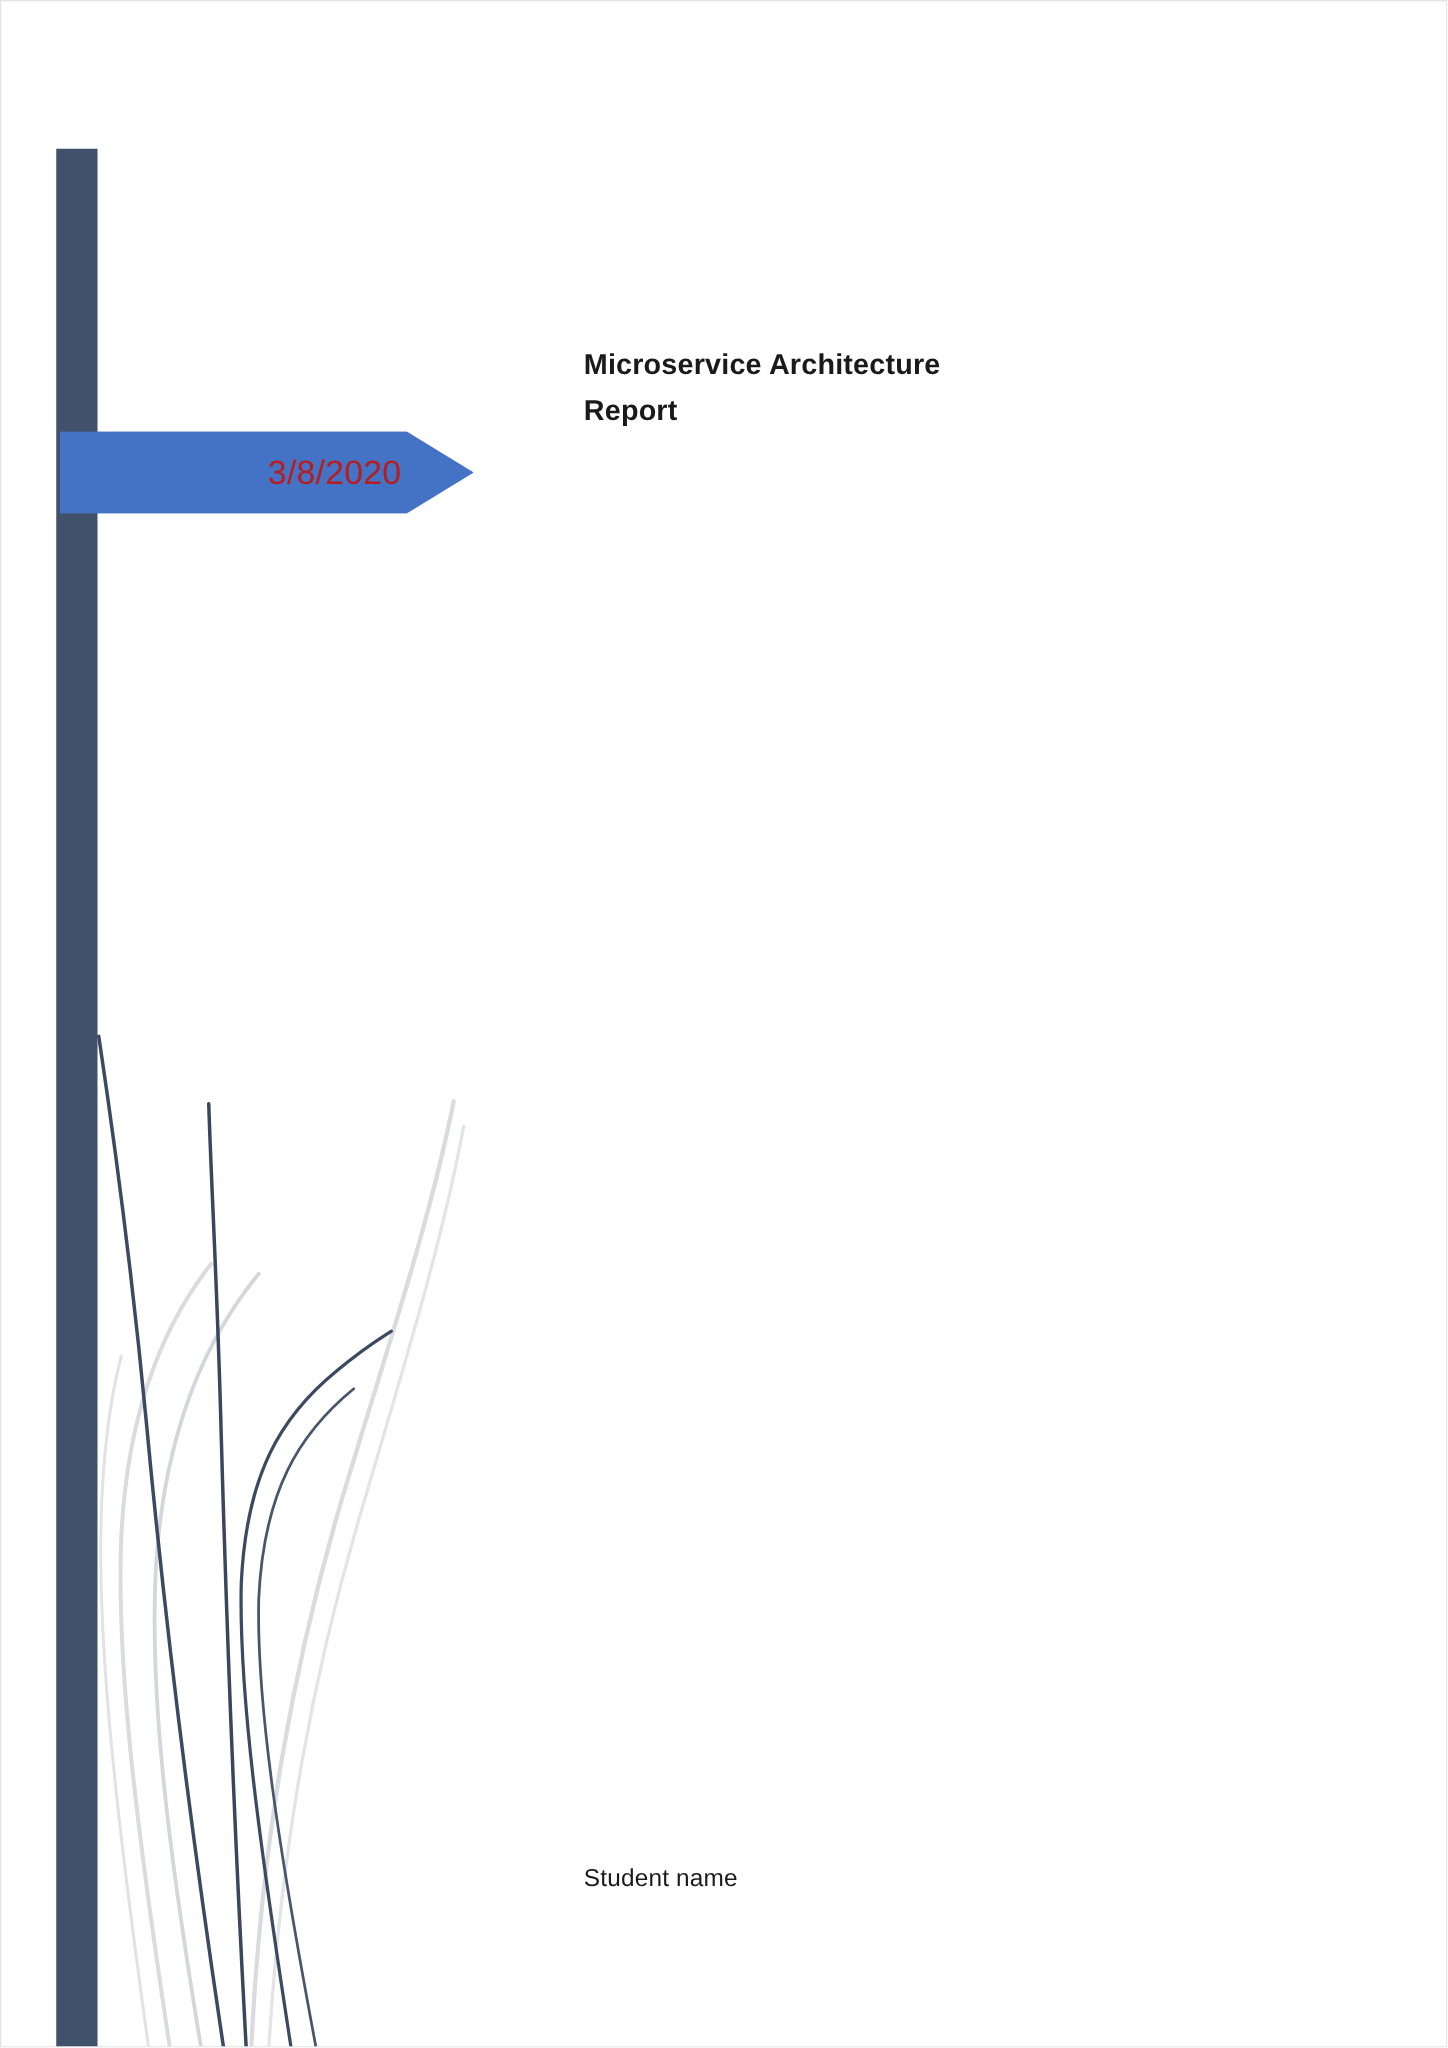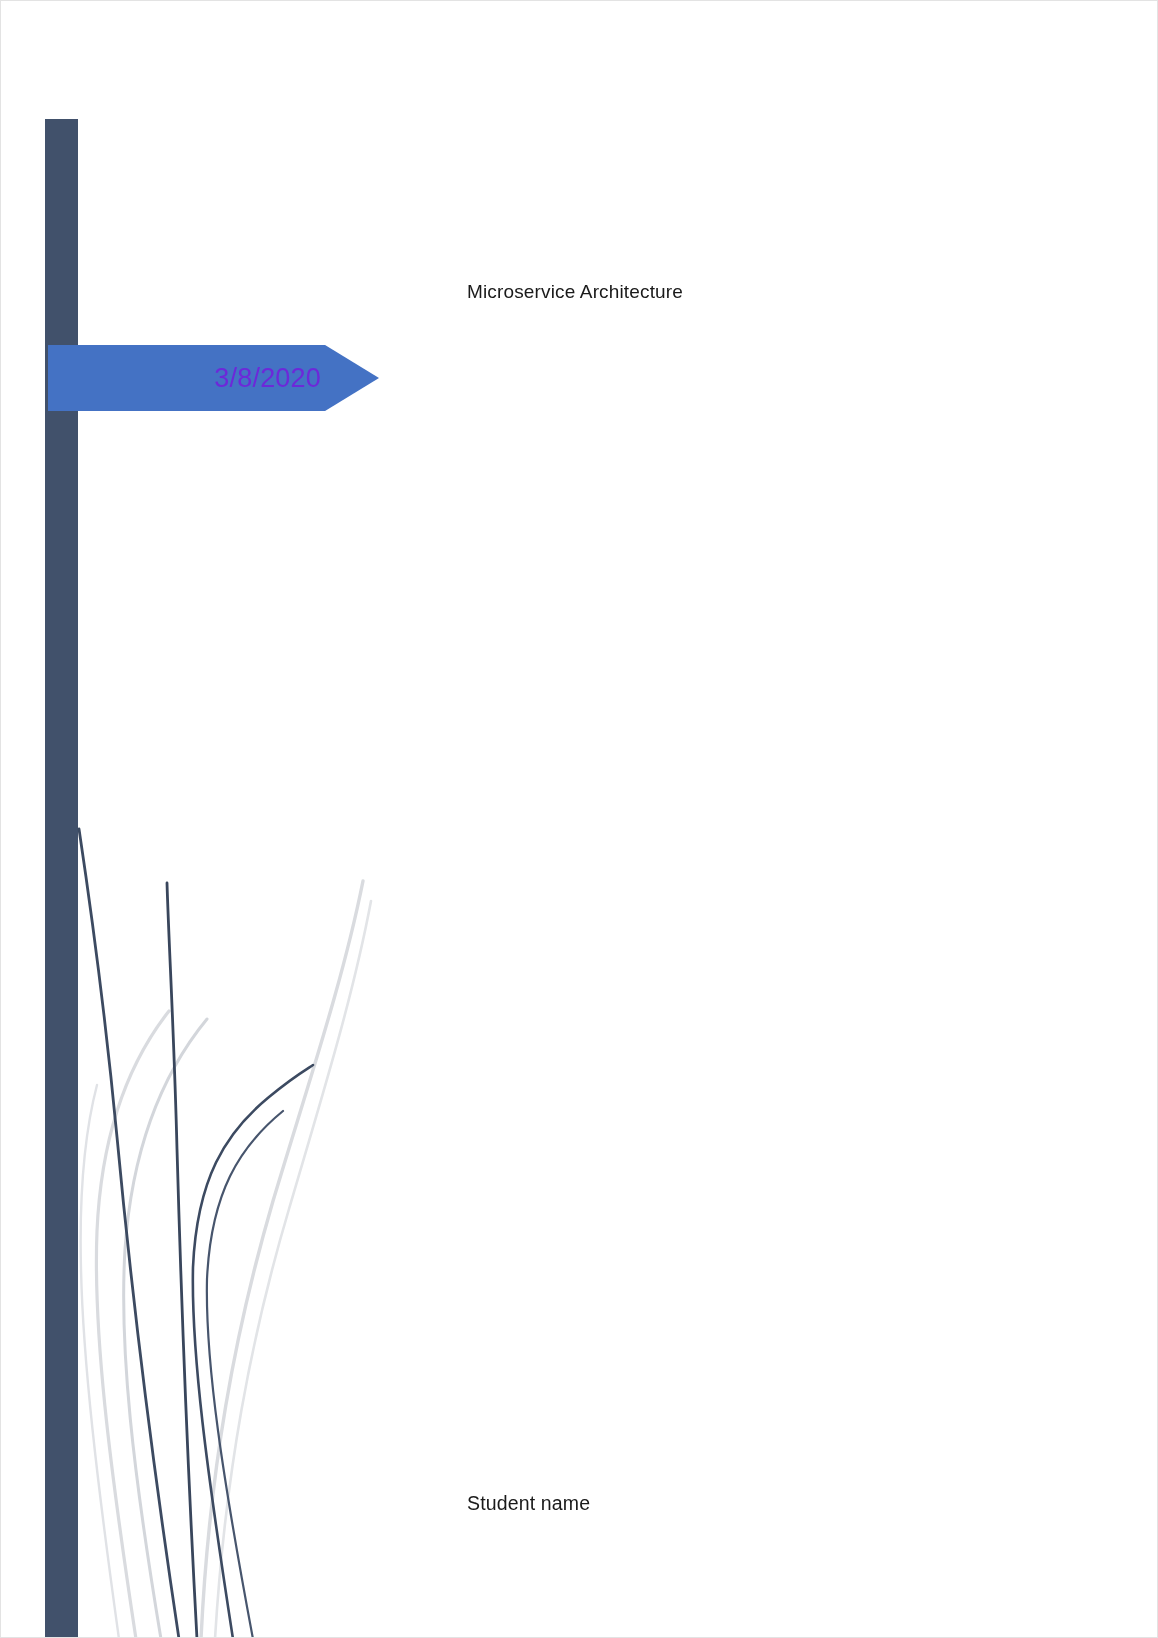--- a/index.html
+++ b/index.html
@@ -49,39 +49,39 @@
     position: absolute;
     left: 0;
     top: 0;
     width: 277px;
     height: 66px;
     display: flex;
     align-items: center;
     justify-content: flex-end;
     padding-right: 4px;
     box-sizing: border-box;
-    color: #6d28d9;
+    color: #b91c1c;
     font-size: 27px;
     font-weight: 400;
     letter-spacing: 0.2px;
     white-space: nowrap;
   }
 
   
   #title-block {
     position: absolute;
     left: 466px;
     top: 272px;
     width: 560px;
   }
   #title-block .title-line {
     color: #1a1a1a;
-    font-size: 19px;
+    font-size: 23px;
     line-height: 37px;
-    font-weight: 400;
+    font-weight: 700;
     letter-spacing: 0.15px;
     white-space: nowrap;
   }
 
   
   #author-block {
     position: absolute;
     left: 466px;
     top: 1439px;
     width: 560px;
@@ -127,19 +127,20 @@
     <path d="M252 1638 C 222 1478, 204 1362, 206 1278 C 210 1192, 238 1146, 282 1110" fill="none" stroke="#47556d" stroke-width="2.2" stroke-linecap="round"></path>
   </svg>
 
   <div id="date-banner">
     <div class="banner-shape"></div>
     <div class="banner-text">3/8/2020</div>
   </div>
 
   <div id="title-block">
     <div class="title-line">Microservice Architecture</div>
+    <div class="title-line">Report</div>
   </div>
 
   <div id="author-block">
     <div class="author-line">Student name</div>
   </div>
 
 </div>
 
 </body></html>

